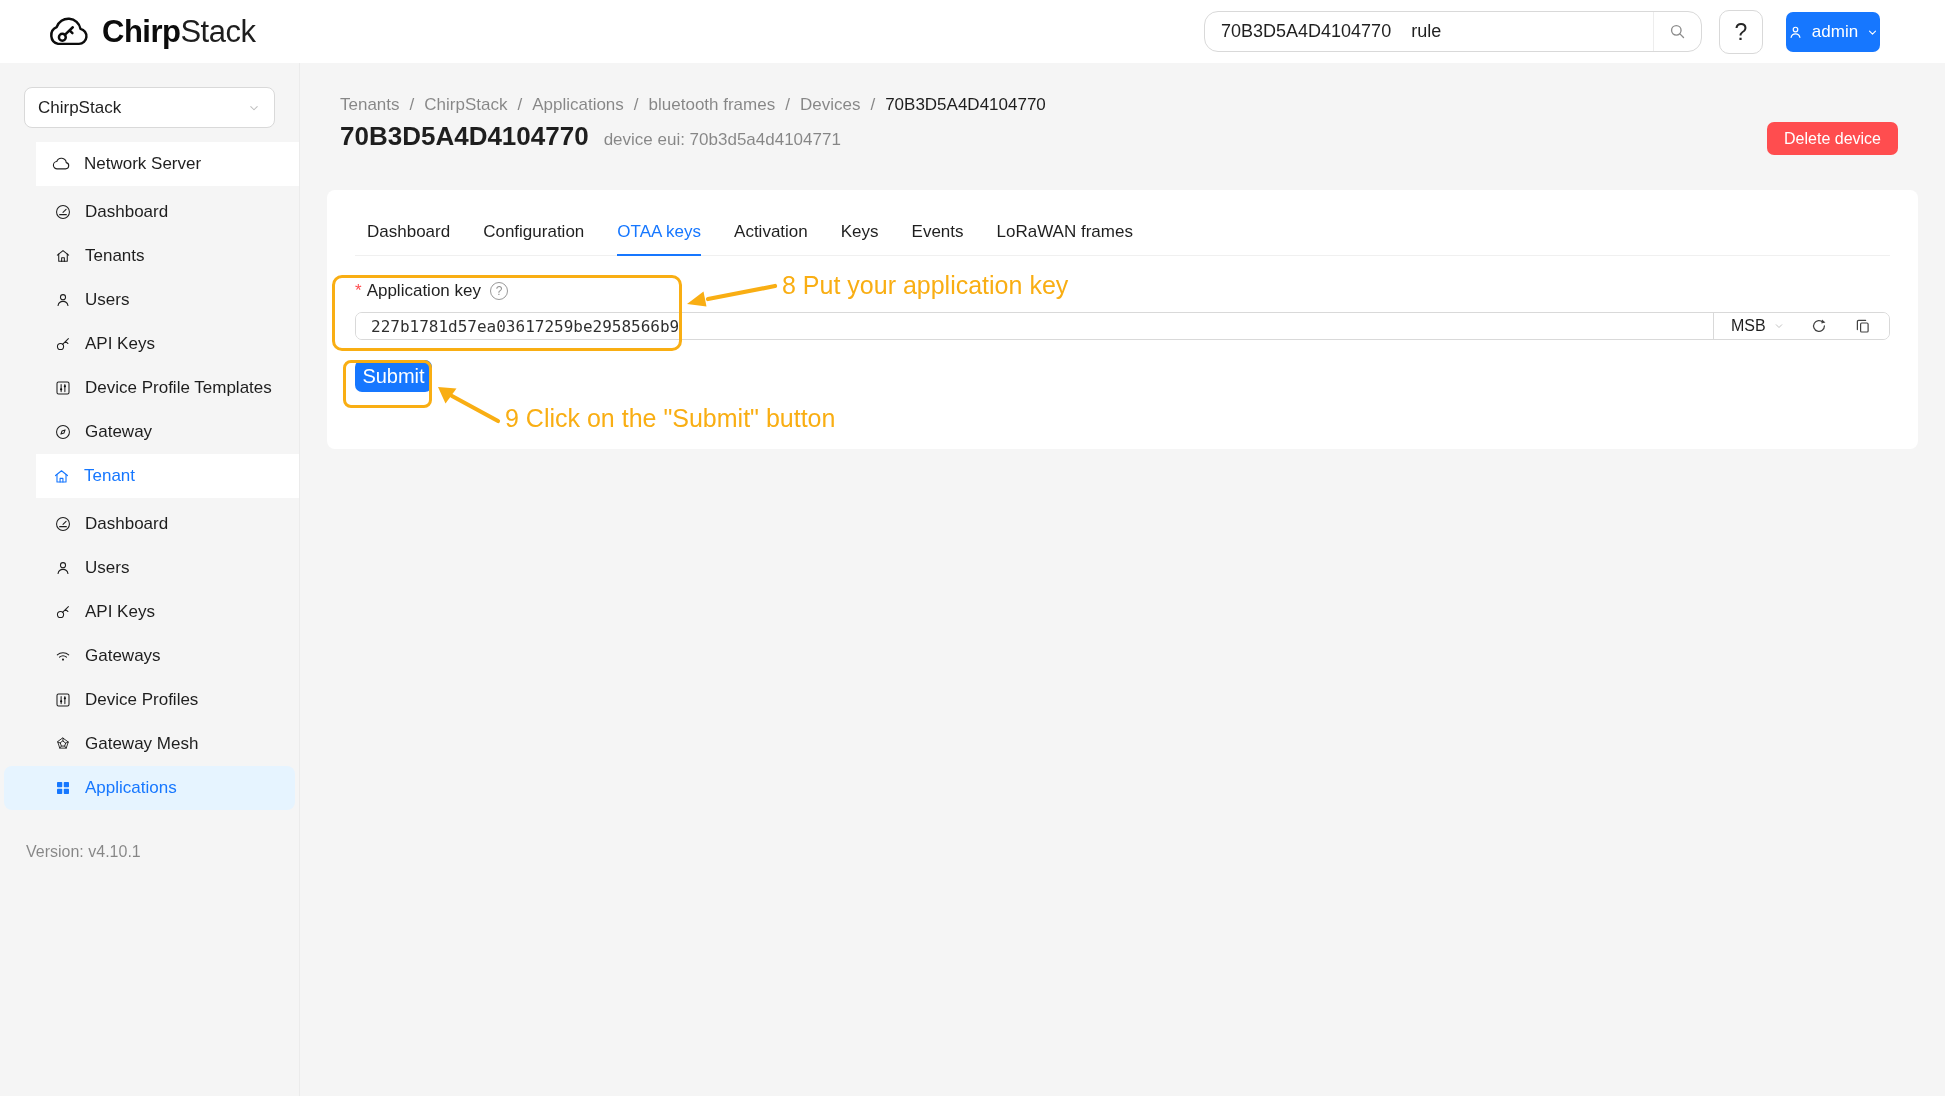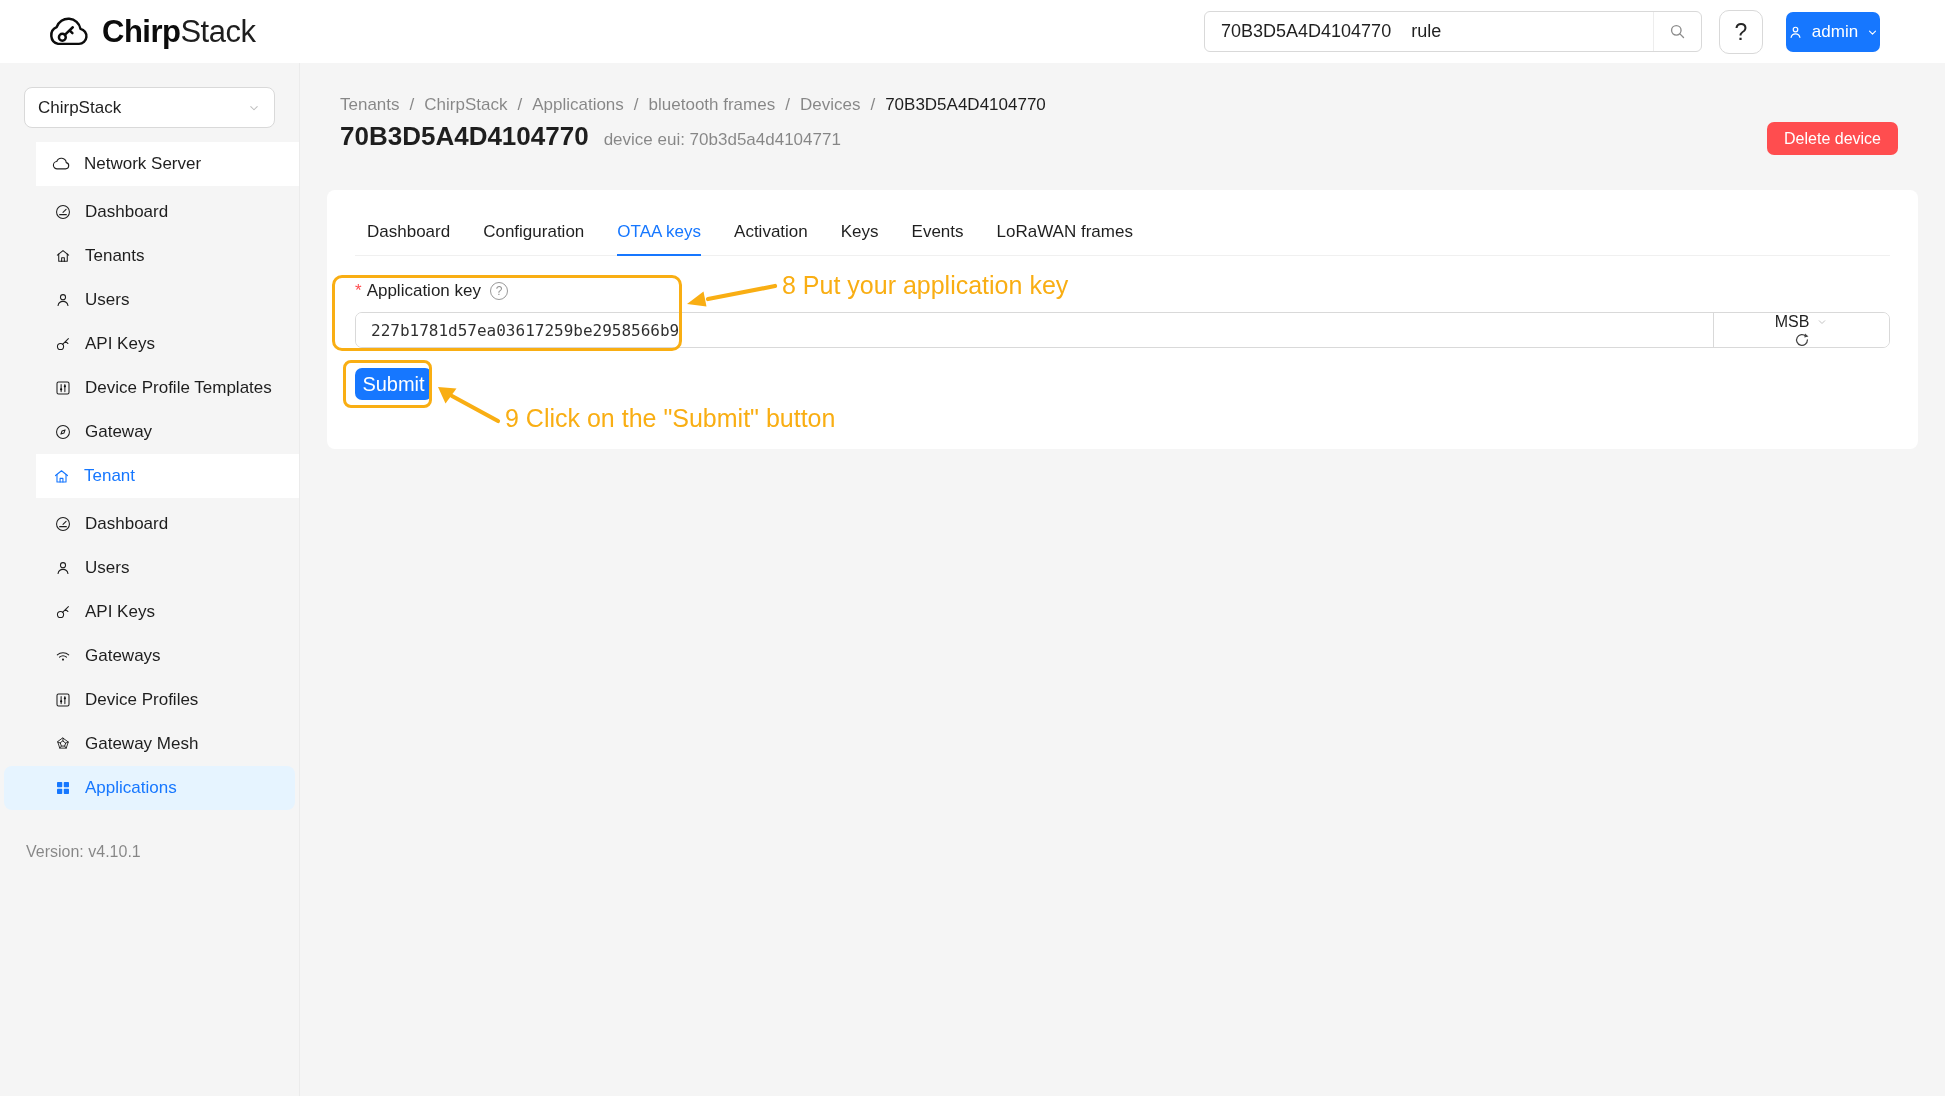--- a/index.html
+++ b/index.html
@@ -8,21 +8,21 @@
   svg { display:block; }
   .ico { stroke:currentColor; fill:none; stroke-width:1.4; stroke-linecap:round; stroke-linejoin:round; }
 
   
   #header { position:absolute; left:0; top:0; width:1945px; height:63px; background:#fff; z-index:6; }
   .logo { position:absolute; left:46px; top:0; height:63px; display:flex; align-items:center; gap:10px; }
   .logo-text { font-size:31px; color:#0c0c0c; letter-spacing:-.5px; }
   .logo-text .b { font-weight:700; }
   .logo-text .l { font-weight:400; opacity:.92; }
   .search { position:absolute; left:1204px; top:11px; width:498px; height:41px; background:#fff;
-    border:1px solid #d9d9d9; border-radius:6px; display:flex; overflow:hidden; }
+    border:1px solid #d9d9d9; border-radius:14px; display:flex; overflow:hidden; }
   .search input { flex:1; border:none; outline:none; padding:0 16px; font-size:18px;
     color:rgba(0,0,0,.88); background:transparent; font-family:"Liberation Sans",sans-serif; }
   .search-btn { width:48px; display:flex; align-items:center; justify-content:center;
     color:#8c8c8c; border-left:1px solid #ededed; cursor:pointer; }
   .help-btn { position:absolute; left:1719px; top:10px; width:44px; height:44px; background:#fff;
     border:1px solid #d9d9d9; border-radius:10px; display:flex; align-items:center; justify-content:center;
     font-size:23px; color:#262626; cursor:pointer; }
   .admin-btn { position:absolute; left:1786px; top:12px; width:94px; height:40px; background:#1677ff;
     border-radius:7px; color:#fff; display:flex; align-items:center; justify-content:center; gap:8px;
     font-size:17px; cursor:pointer; }
@@ -63,26 +63,26 @@
   .tab { padding-bottom:13px; margin-right:33px; font-size:17px; color:rgba(0,0,0,.88);
     position:relative; cursor:pointer; white-space:nowrap; }
   .tab.active { color:#1677ff; }
   .tab.active::after { content:""; position:absolute; left:0; right:0; bottom:-1px; height:2px; background:#1677ff; }
 
   .form-label { margin-top:24px; display:flex; align-items:center; gap:5px; font-size:17px; height:22px; }
   .req { color:#ff4d4f; }
   .q-circle { width:18px; height:18px; border:1px solid rgba(0,0,0,.40); border-radius:50%;
     font-size:12px; color:rgba(0,0,0,.45); display:inline-flex; align-items:center; justify-content:center;
     margin-left:4px; cursor:pointer; }
-  .input-group { margin-top:10px; height:36px; display:flex; border:1px solid #d9d9d9; border-radius:7px;
+  .input-group { margin-top:10px; height:28px; display:flex; border:1px solid #d9d9d9; border-radius:7px;
     background:#fff; overflow:hidden; }
   .key-input { flex:1; border:none; outline:none; padding:0 15px; font-size:16px;
     font-family:"DejaVu Sans Mono","Liberation Mono",monospace; color:rgba(0,0,0,.82); }
   .addon { width:176px; border-left:1px solid #d9d9d9; display:flex; align-items:center;
-    justify-content:space-between; padding:0 17px; background:#fff;flex-direction:column; }
+    justify-content:space-between; padding:0 17px; background:#fff; }
   .msb { display:flex; align-items:center; gap:7px; font-size:16px; cursor:pointer; }
   .msb .chev { color:#bfbfbf; }
   .addon-ico { color:#434343; cursor:pointer; }
   .submit-btn { margin-top:20px; width:77px; height:32px; background:#1677ff; color:#fff; border:none;
     border-radius:7px; font-size:20px; display:flex; align-items:center; justify-content:center; cursor:pointer;
     font-family:"Liberation Sans",sans-serif; }
 
   
   .ann { position:absolute; z-index:4; pointer-events:none; }
   .ann-box { border:3px solid #f9ae13; border-radius:10px; }

